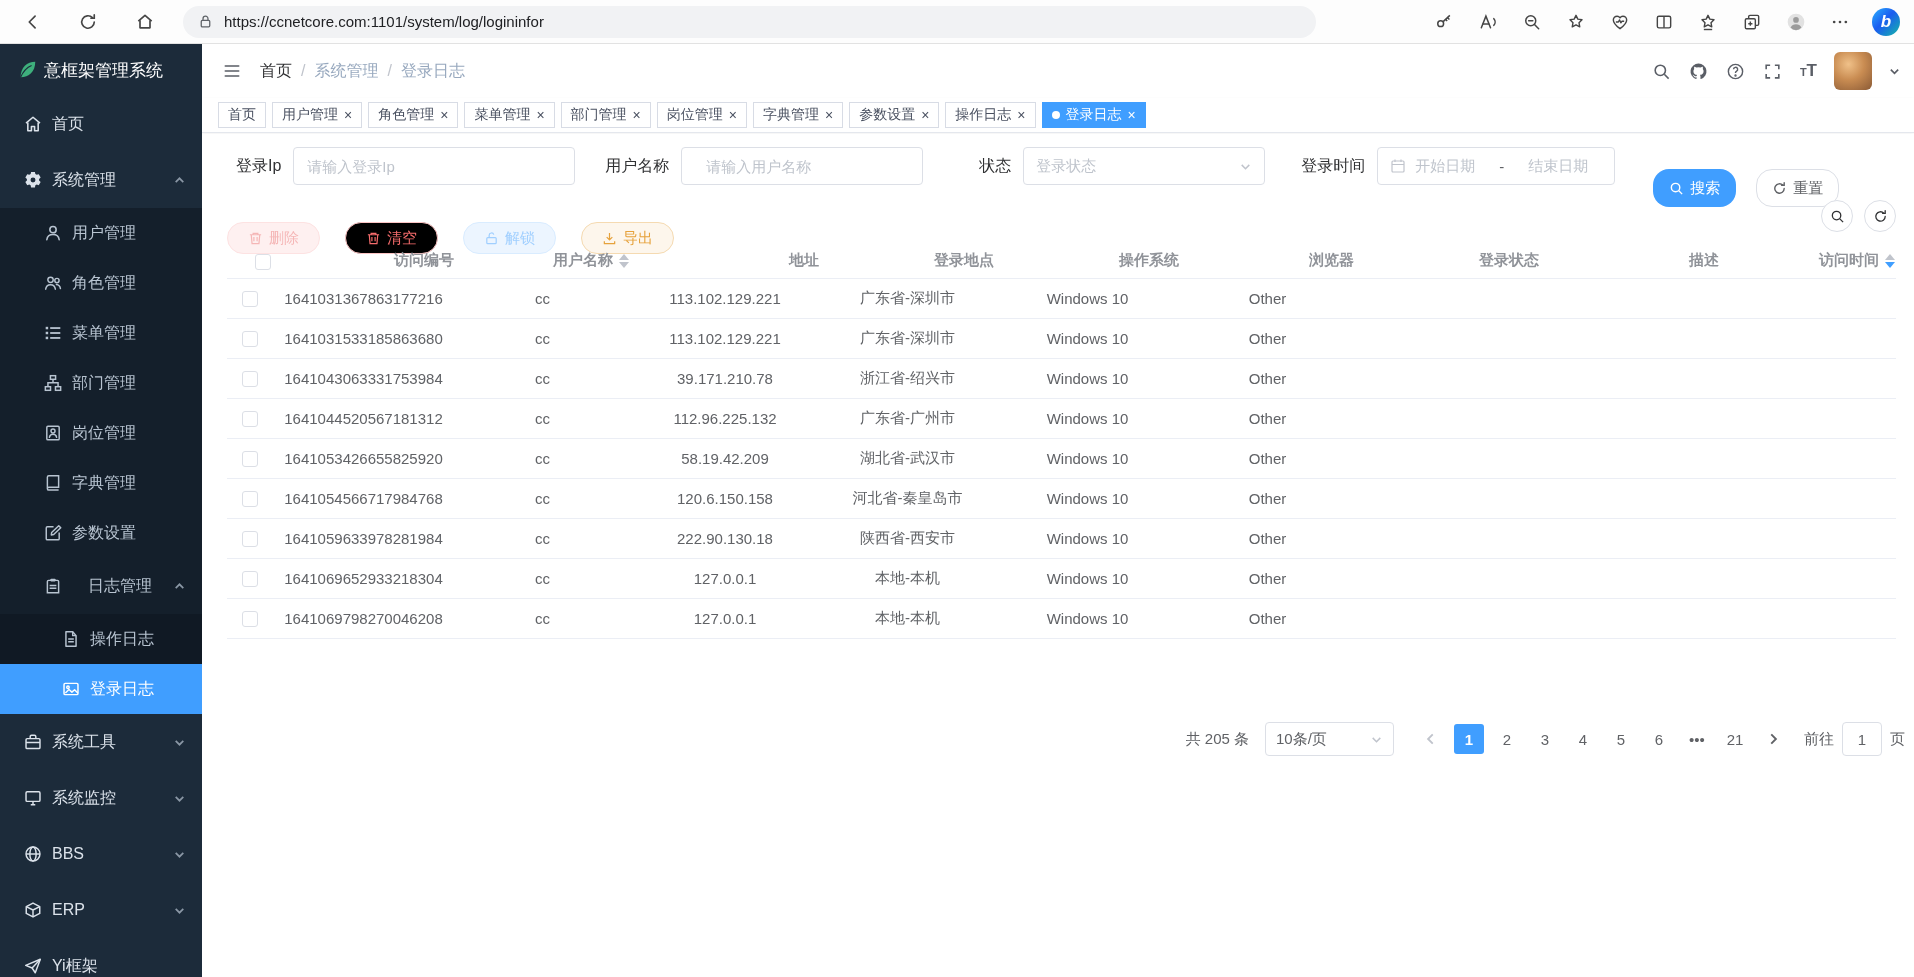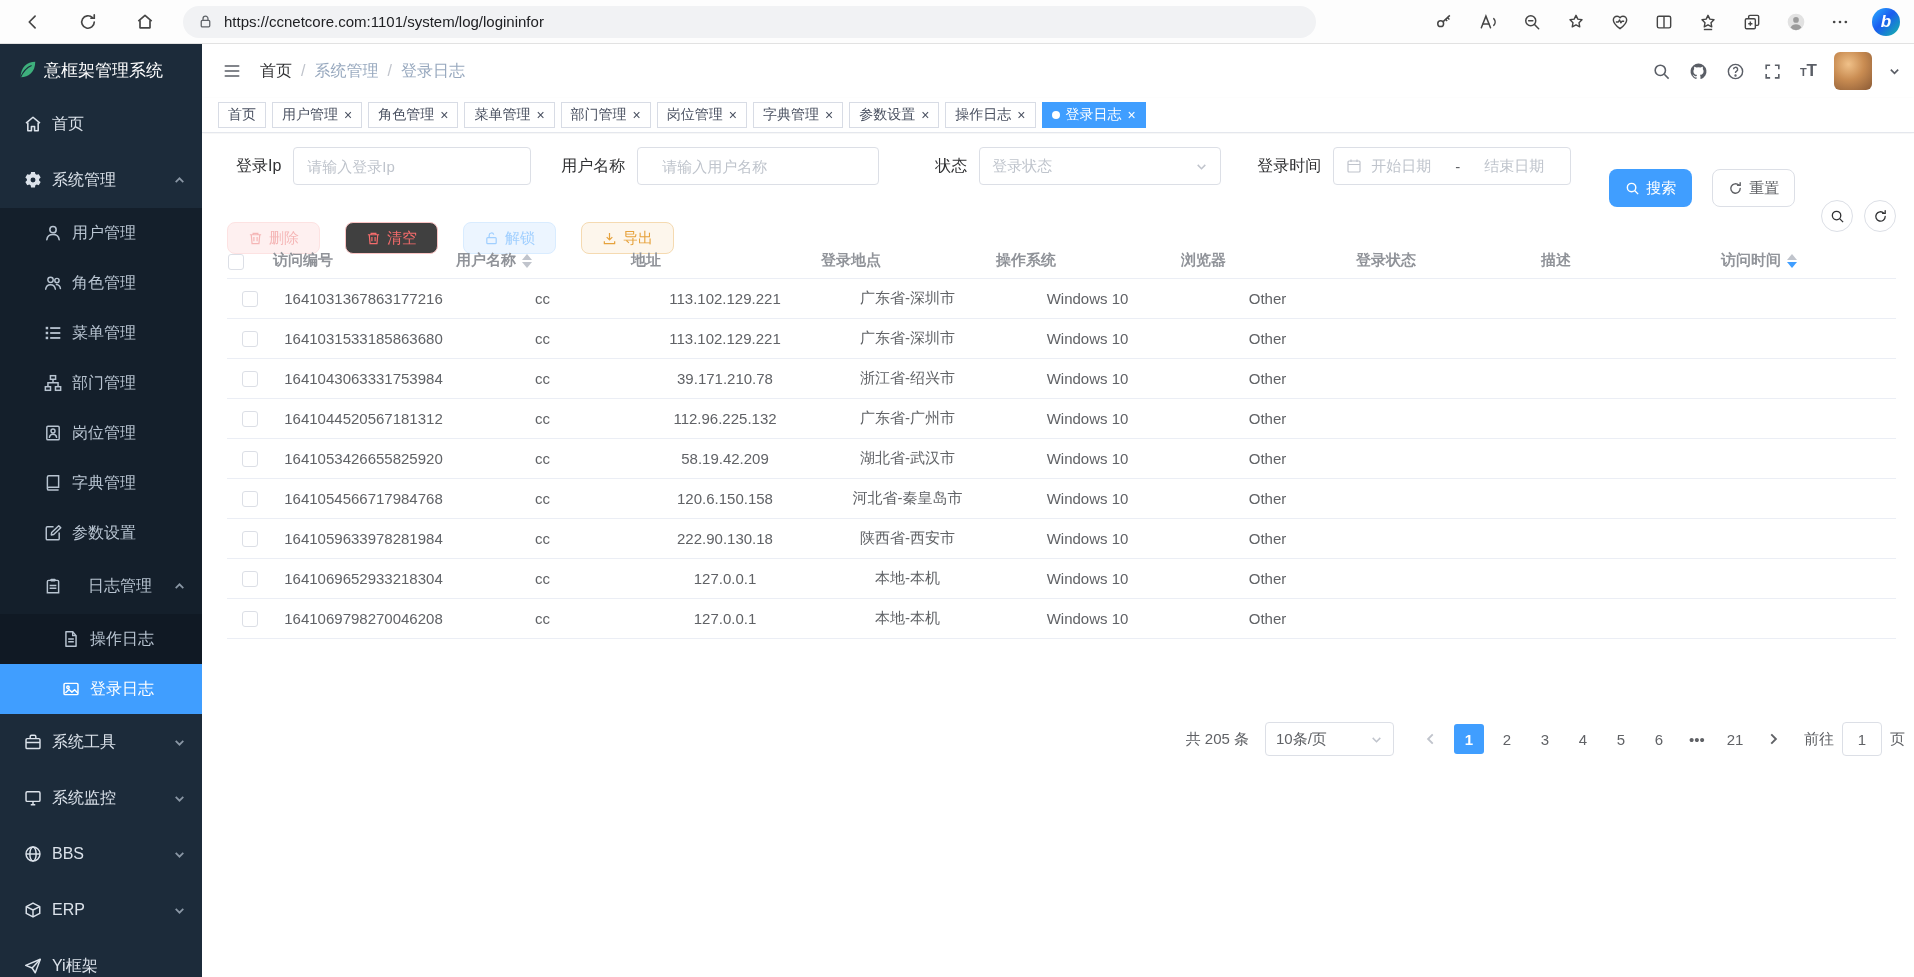--- a/index.html
+++ b/index.html
@@ -74,40 +74,40 @@
   .flabel { font-size:16px; font-weight:400; color:#303133; margin-right:12px; white-space:nowrap; }
   .finput { height:38px; border:1px solid #dcdfe6; border-radius:4px; background:#fff;
     font-size:15px; color:#606266; padding:0 13px; outline:none; }
   input.finput::placeholder { color:#bfc4cc; }
   .fselect, .fdate { height:38px; border:1px solid #dcdfe6; border-radius:4px; background:#fff;
     display:flex; align-items:center; padding:0 12px; font-size:15px; color:#bfc4cc; }
   .fselect { width:242px; justify-content:space-between; }
   .fdate { width:238px; }
   .fdate .sep { margin:0 24px; color:#606266; }
   .g2 { margin-left:30px; } .g3 { margin-left:56px; } .g4 { margin-left:36px; }
-  .btn { display:flex; align-items:center; gap:6px; border-radius:8px; font-size:15px; cursor:pointer; border:1px solid transparent;margin-top:44px; }
+  .btn { display:flex; align-items:center; gap:6px; border-radius:16px; font-size:15px; cursor:pointer; border:1px solid transparent;margin-top:44px; }
   .btn svg { width:15px; height:15px; }
   .btn-search { margin-left:38px; height:38px; padding:0 15px; background:#409eff; color:#fff; }
   .btn-reset { margin-left:20px; height:38px; padding:0 15px; background:#fff; border-color:#dcdfe6; color:#606266; }
 
   .toolbar { position:absolute; left:25px; top:66px; right:18px; height:32px; display:flex; align-items:center; }
   .tbtn { height:32px; padding:0 20px; margin-right:25px; }
   .tbtn.del    { color:#f5b6b6; background:#fef0f0; border-color:#fde2e2; }
-  .tbtn.clear  { color:#f56c6c; background:#404040; border-color:#fbc4c4; }
+  .tbtn.clear  { color:#f56c6c; background:#000000; border-color:#fbc4c4; }
   .tbtn.unlock { color:#a0cfff; background:#ecf5ff; border-color:#d9ecff; }
   .tbtn.export { color:#e6a23c; background:#fdf6ec; border-color:#f5dab1; }
   .circle-btns { margin-left:auto; display:flex; gap:11px; }
   .cbtn { width:32px; height:32px; border-radius:50%; border:1px solid #dcdfe6; background:#fff;
     display:flex; align-items:center; justify-content:center; color:#303133; cursor:pointer; }
   .cbtn svg { width:15px; height:15px; }
 
   .table-wrap { position:absolute; left:25px; top:110px; width:1669px; }
   table { width:100%; border-collapse:collapse; table-layout:fixed; }
   th { height:34px; font-size:15px; color:#909399; font-weight:700; border-bottom:1px solid #ebeef5;
-    text-align:left; white-space:nowrap; }
+    text-align:right; white-space:nowrap; }
   td { height:40px; font-size:15px; color:#606266; border-bottom:1px solid #ebeef5;
     text-align:center; white-space:nowrap; overflow:hidden; }
   .cb { display:inline-block; width:16px; height:16px; border:1px solid #dcdfe6; border-radius:3px;
     background:#fff; vertical-align:middle; cursor:pointer; }
   .sort { display:inline-flex; flex-direction:column; margin-left:6px; vertical-align:middle; gap:2px; }
   .tri-up { width:0; height:0; border-left:5px solid transparent; border-right:5px solid transparent;
     border-bottom:6px solid #c0c4cc; }
   .tri-down { width:0; height:0; border-left:5px solid transparent; border-right:5px solid transparent;
     border-top:6px solid #c0c4cc; }
   .tri-down.on { border-top-color:#409eff; }
@@ -524,21 +524,21 @@
       <span class="dot"></span>
       <span>登录日志</span>
       <span class="close">×</span>
     </div>
 </div>
 
 <main class="main">
 
   <div class="filters">
     <span class="flabel">登录Ip</span>
-    <input class="finput" style="width: 238px;" placeholder="请输入登录Ip">
+    <input class="finput" style="width: 282px;" placeholder="请输入登录Ip">
     <span class="flabel g2">用户名称</span>
     <input class="finput" style="width: 242px; padding-left: 24px;" placeholder="请输入用户名称">
     <span class="flabel g3">状态</span>
     <div class="fselect">
       <span>登录状态</span>
       <svg viewBox="0 0 12 12" fill="none" stroke="#c0c4cc" stroke-width="1.4">
           <path d="M2.5 4.5 6 8l3.5-3.5"></path>
         </svg>
     </div>
     <span class="flabel g4">登录时间</span>

